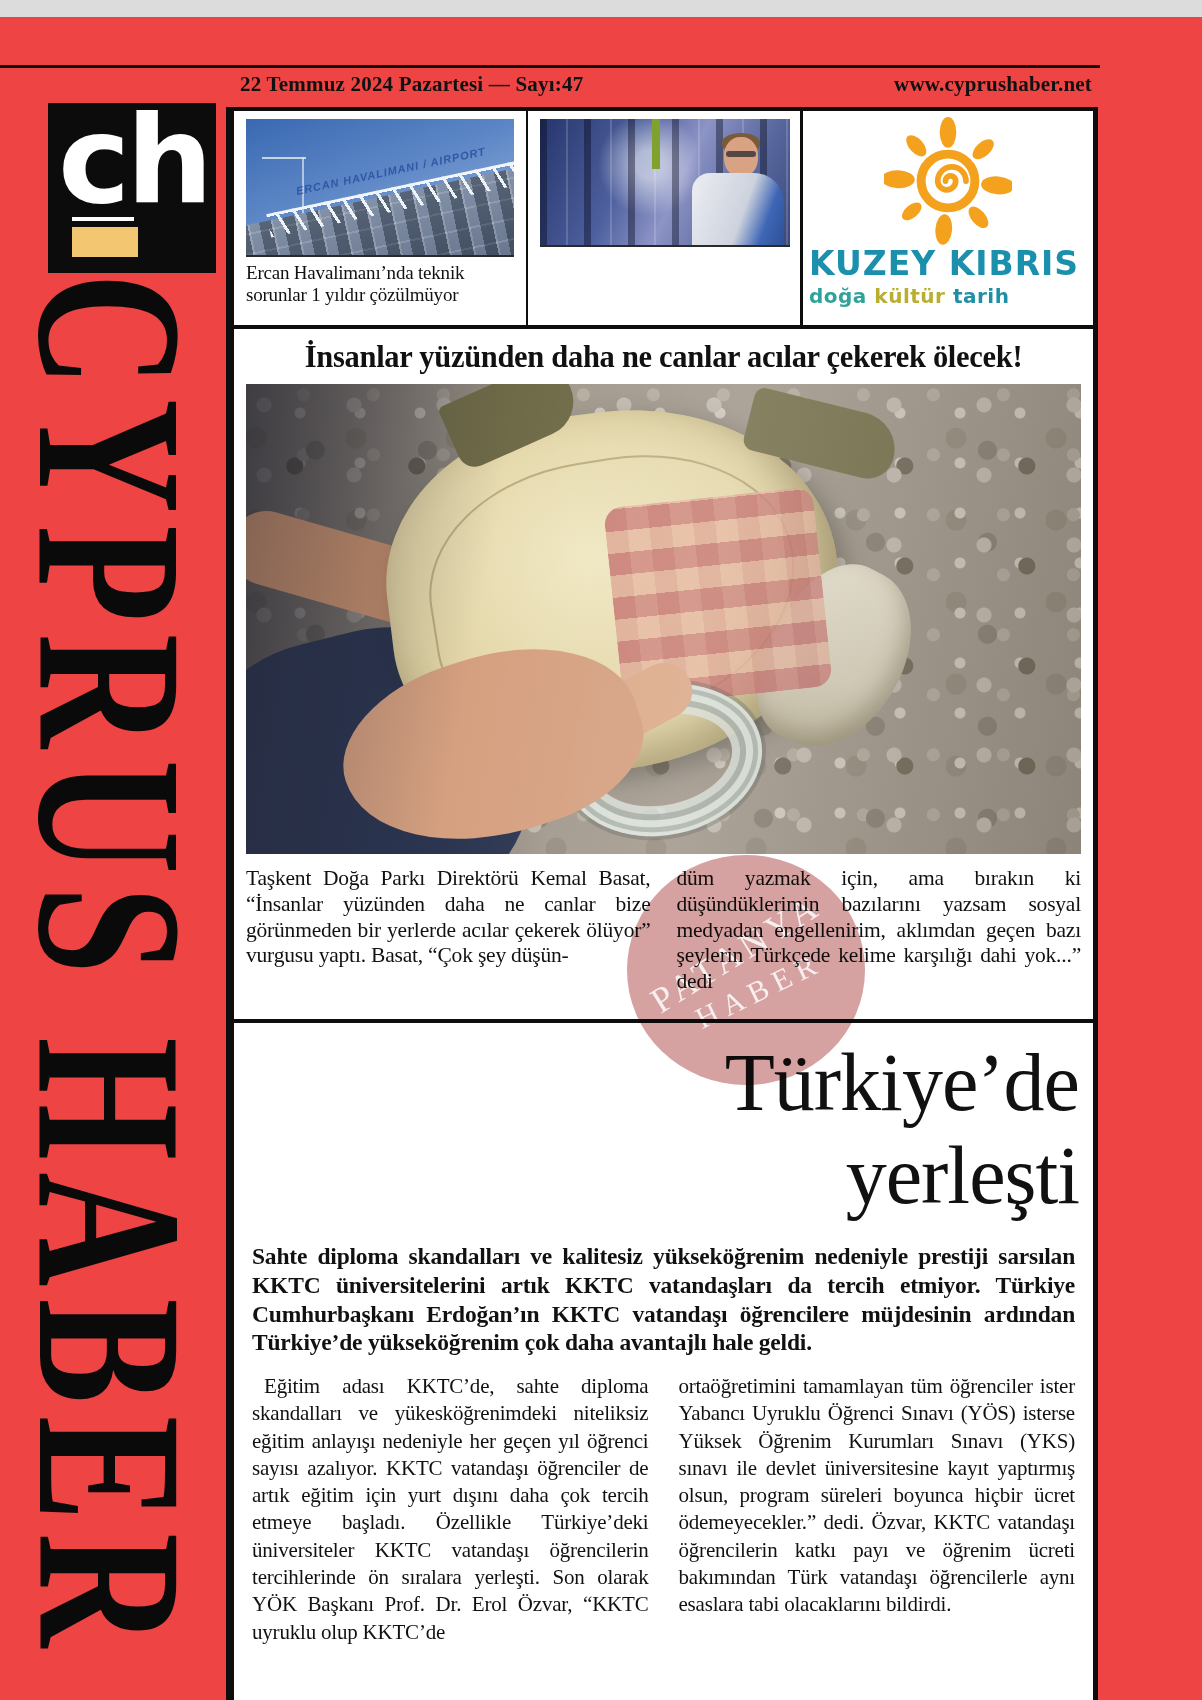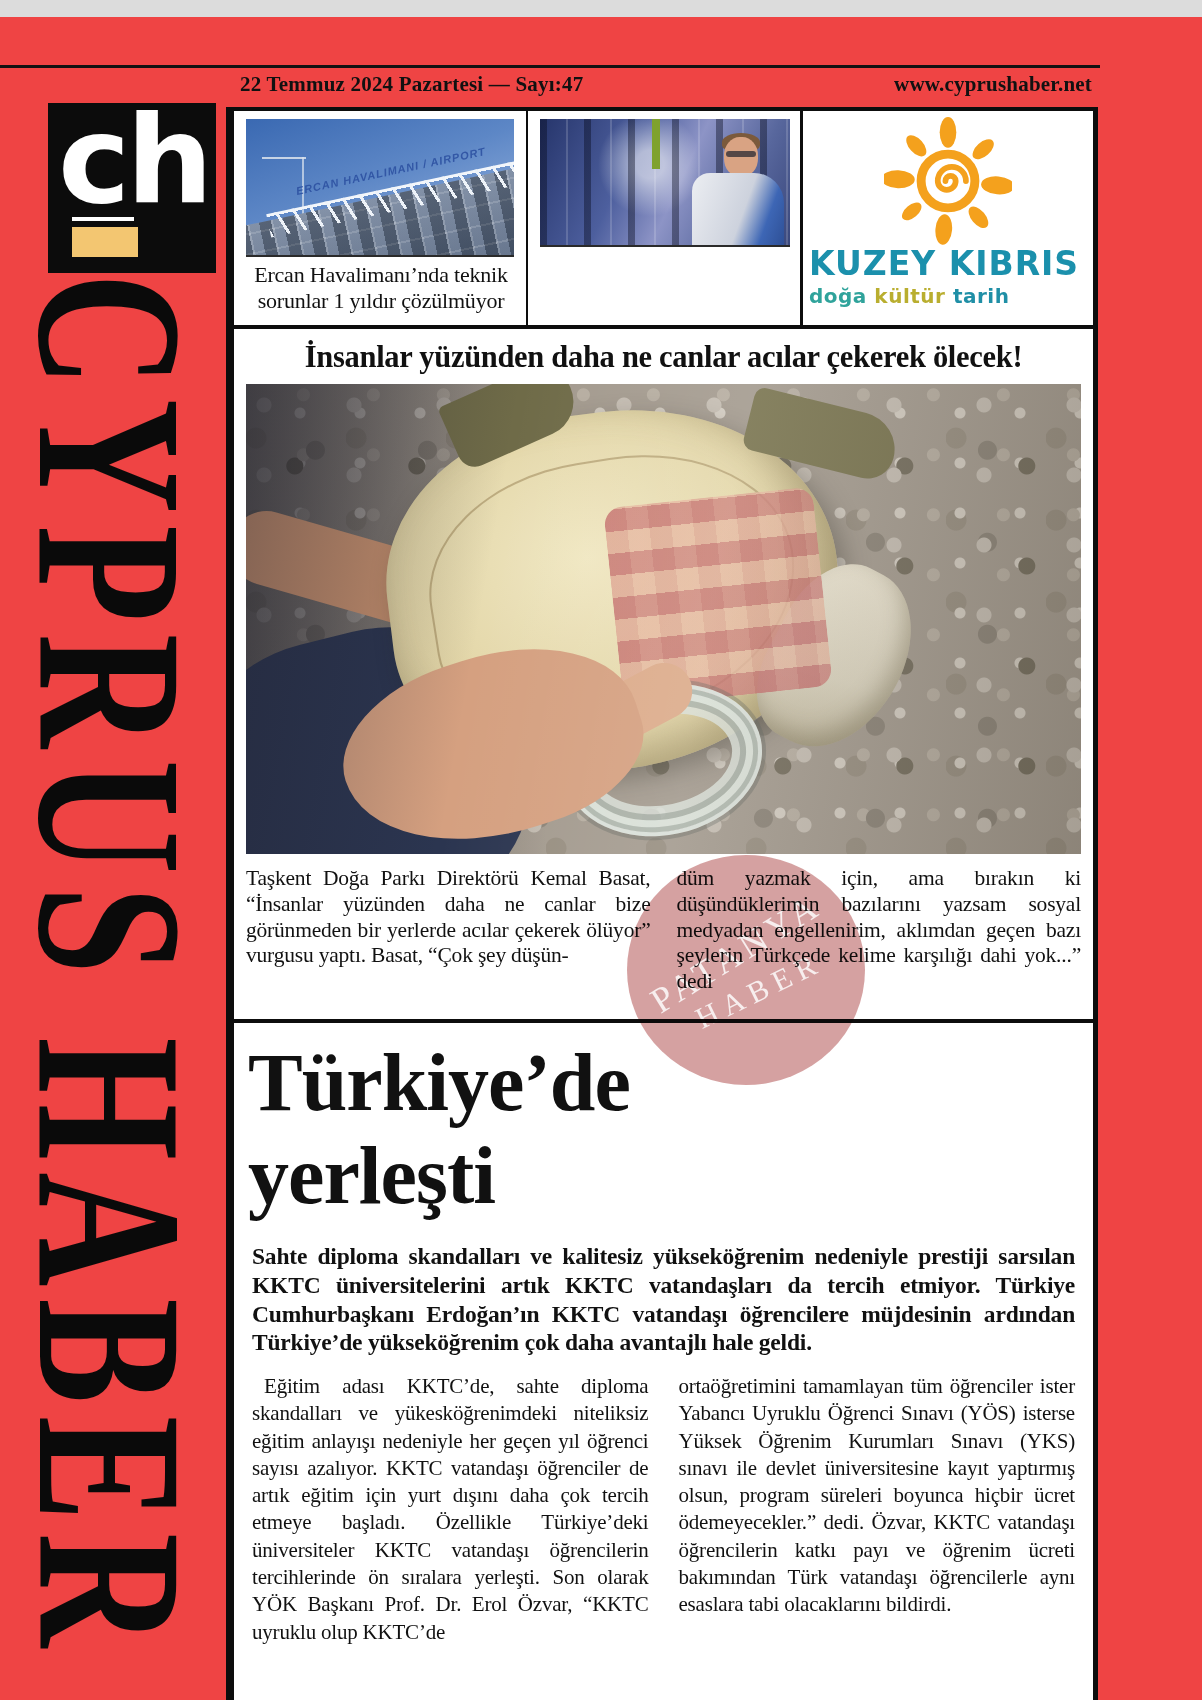--- a/index.html
+++ b/index.html
@@ -46,21 +46,21 @@
   .divider { height:4px; background:#0d0d0d; }
 
   
   .strip { display:flex; height:214px; }
   .strip .vsep { width:2px; background:#0d0d0d; }
   .strip .vsep.thick { width:3px; }
   .cell { padding:8px 10px 4px 12px; }
   .cell-photo1 { width:292px; }
   .cell-photo2 { width:272px; }
   .cell-logo { flex:1; padding:4px 6px; text-align:left; }
-  .strip-caption { font-size:22px; line-height:1.16; margin-top:5px; letter-spacing:-.2px;text-align:center; }
+  .strip-caption { font-size:19px; line-height:1.16; margin-top:5px; letter-spacing:-.2px; }
 
   .photo { position:relative; overflow:hidden; border-bottom:2px solid #2a2a2a; }
   .photo-airport { width:268px; height:138px; background:linear-gradient(160deg,#3a69b2 0%,#5d87c6 45%,#88a8d8 80%,#a9c0e4 100%); }
   .airport-building {
     position:absolute; left:-30px; bottom:-74px; width:360px; height:170px;
     transform:rotate(-12deg); transform-origin:right bottom;
     background:
       repeating-linear-gradient(90deg, rgba(15,25,40,.40) 0 12px, rgba(255,255,255,.18) 12px 14px, rgba(120,135,160,.25) 14px 24px),
       repeating-linear-gradient(0deg, rgba(255,255,255,.20) 0 2px, rgba(0,0,0,0) 2px 20px),
       linear-gradient(to bottom,#8795aa 0%,#66758c 45%,#46536a 100%);
@@ -175,21 +175,21 @@
       inset 0 0 0 12px rgba(222,228,220,.9),
       inset 0 0 0 18px rgba(130,140,130,.5),
       inset 0 0 0 26px rgba(216,222,214,.85),
       0 0 0 4px rgba(90,95,88,.35);
   }
   .turtle-captions { display:flex; gap:26px; margin-top:12px; }
   .turtle-captions .col { flex:1; font-size:21.5px; line-height:1.2; text-align:justify; letter-spacing:-.2px; }
 
   
   .sec-main { padding:8px 14px 18px 14px; min-height:690px; }
-  .main-headline { text-align:left; font-weight:bold; line-height:1.13; letter-spacing:-1px; padding-top:6px; }
+  .main-headline { text-align:right; font-weight:normal; line-height:1.13; letter-spacing:-1px; padding-top:6px; }
   .main-headline .line { display:block; font-size:82px; }
   .main-lead {
     margin-top:20px; font-weight:bold; font-size:23.5px; line-height:1.22;
     text-align:justify; letter-spacing:-.2px; padding:0 4px;
   }
   .main-cols { display:flex; gap:30px; margin-top:16px; padding:0 4px; }
   .main-cols .col { flex:1; font-size:21px; line-height:1.3; text-align:justify; letter-spacing:-.2px; }
   .main-cols .col.first { text-indent:12px; }
 
   

